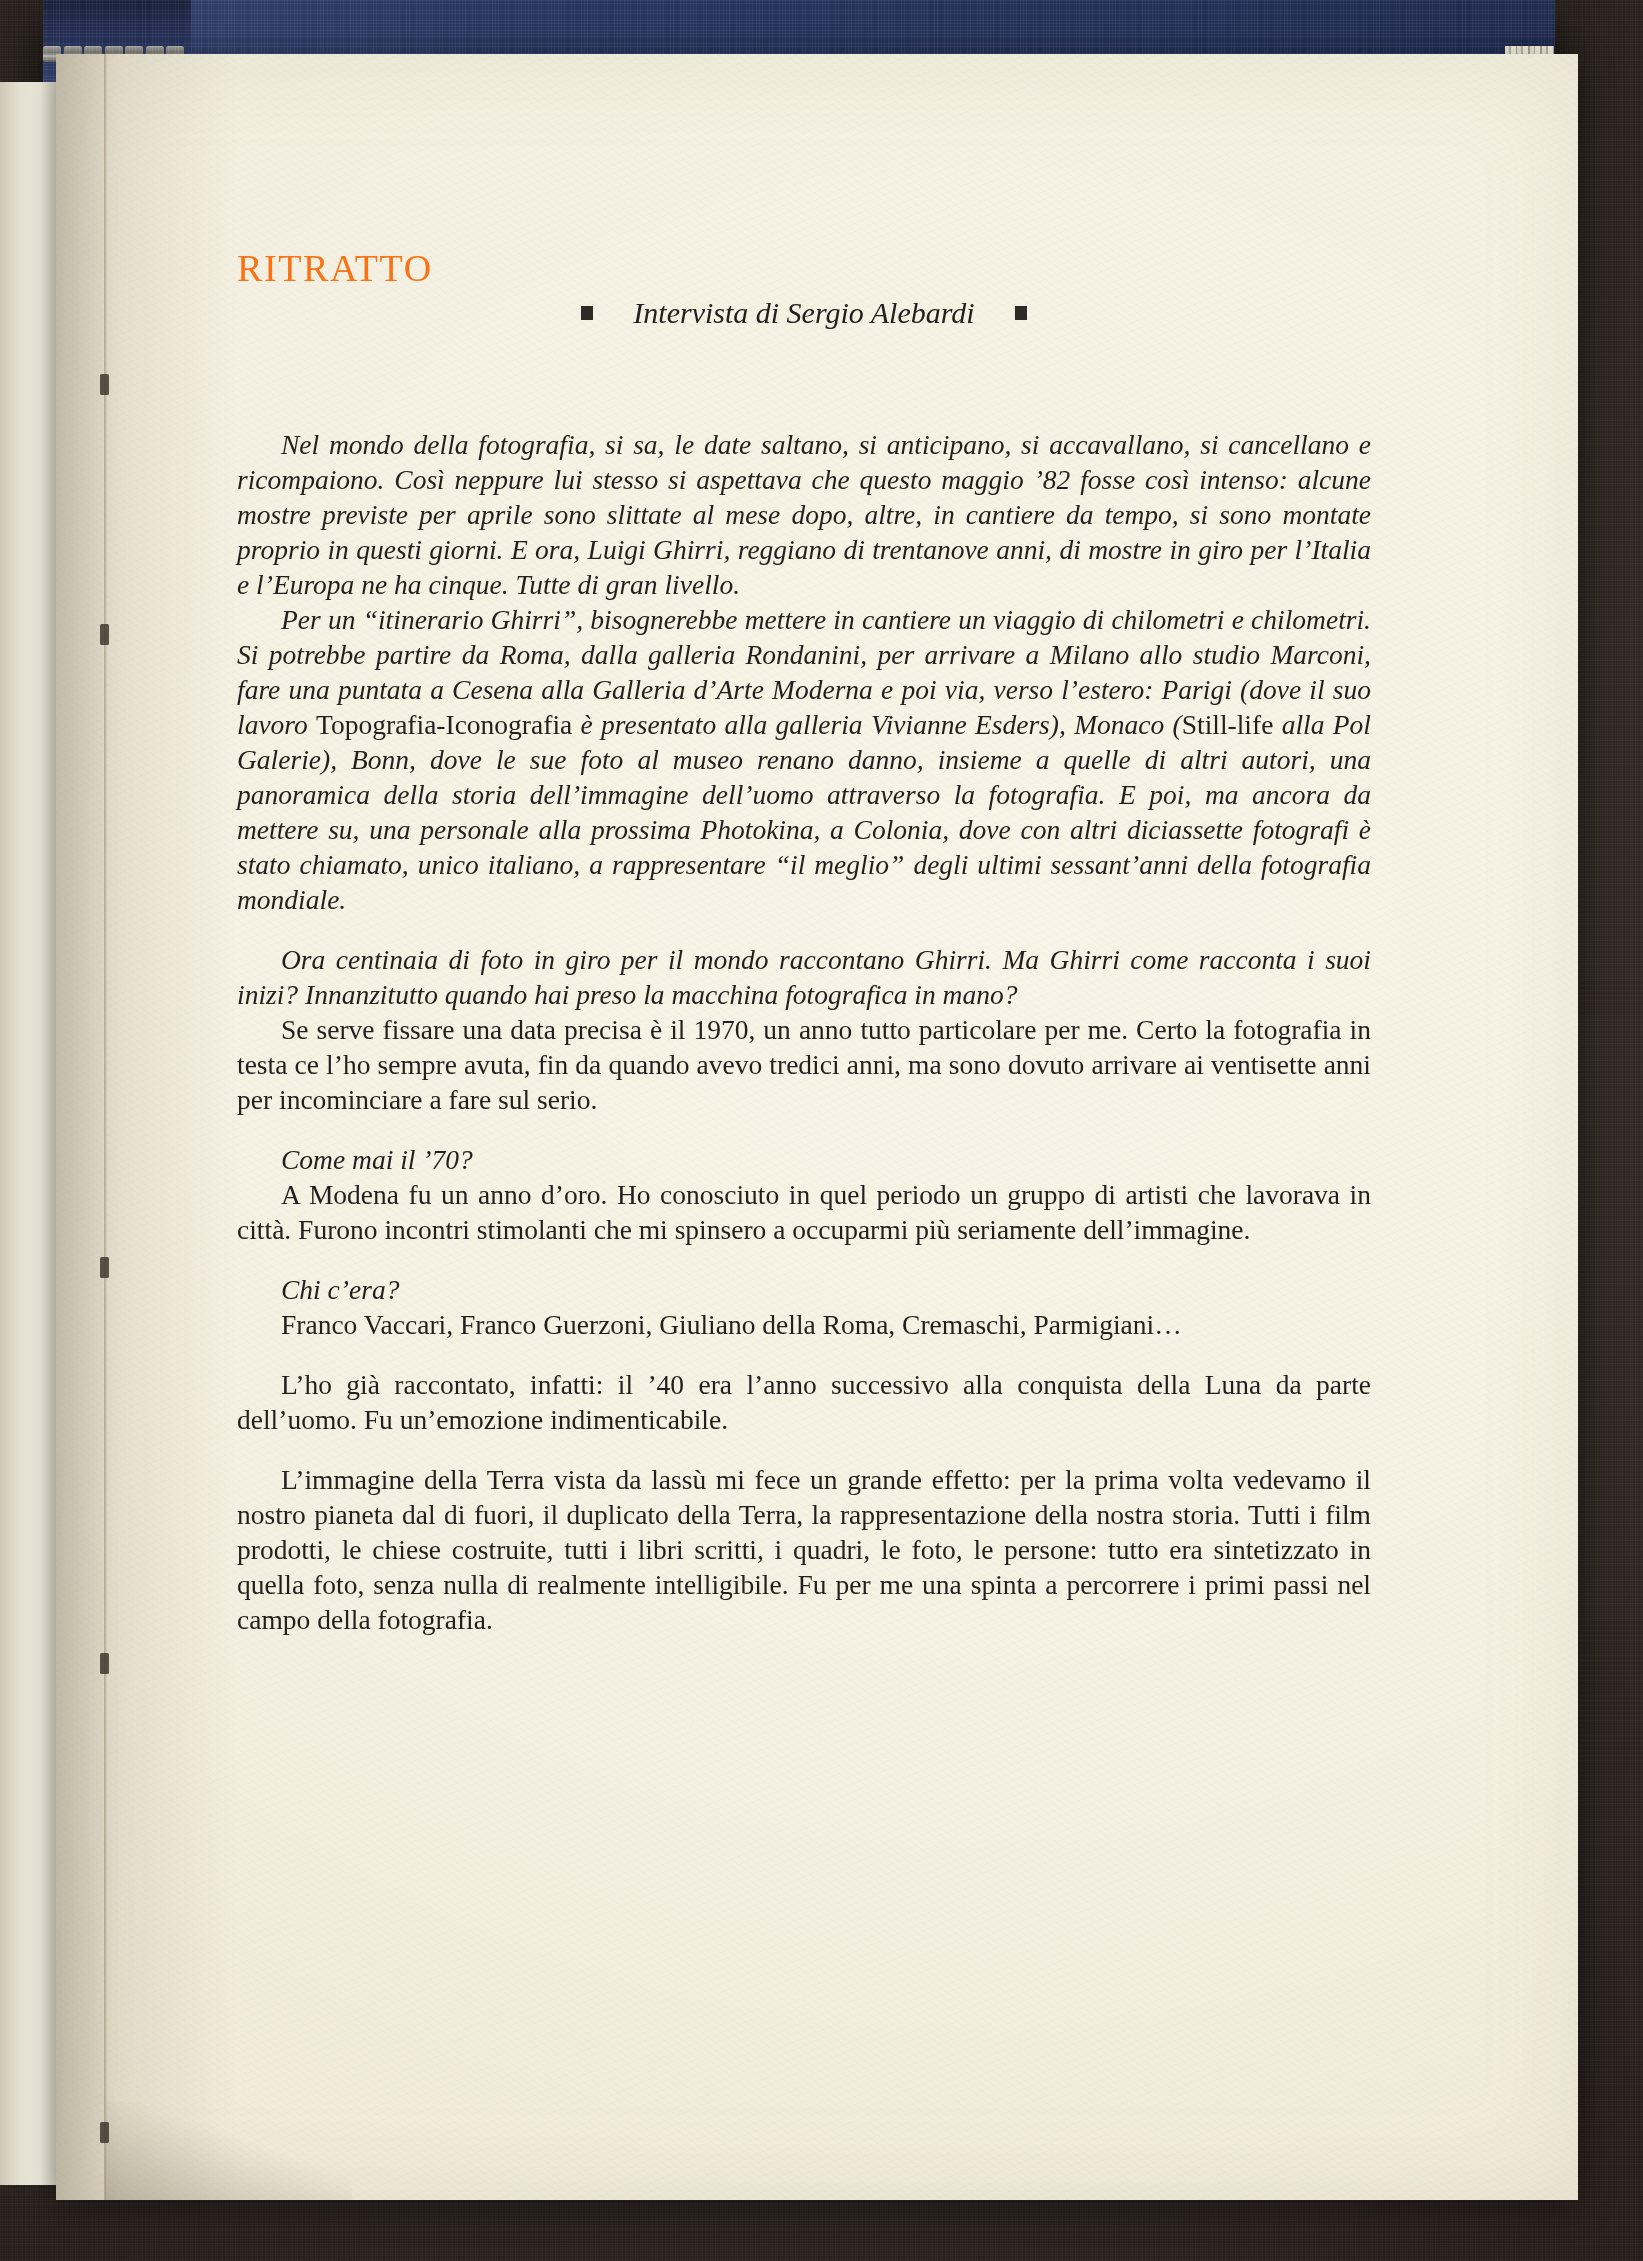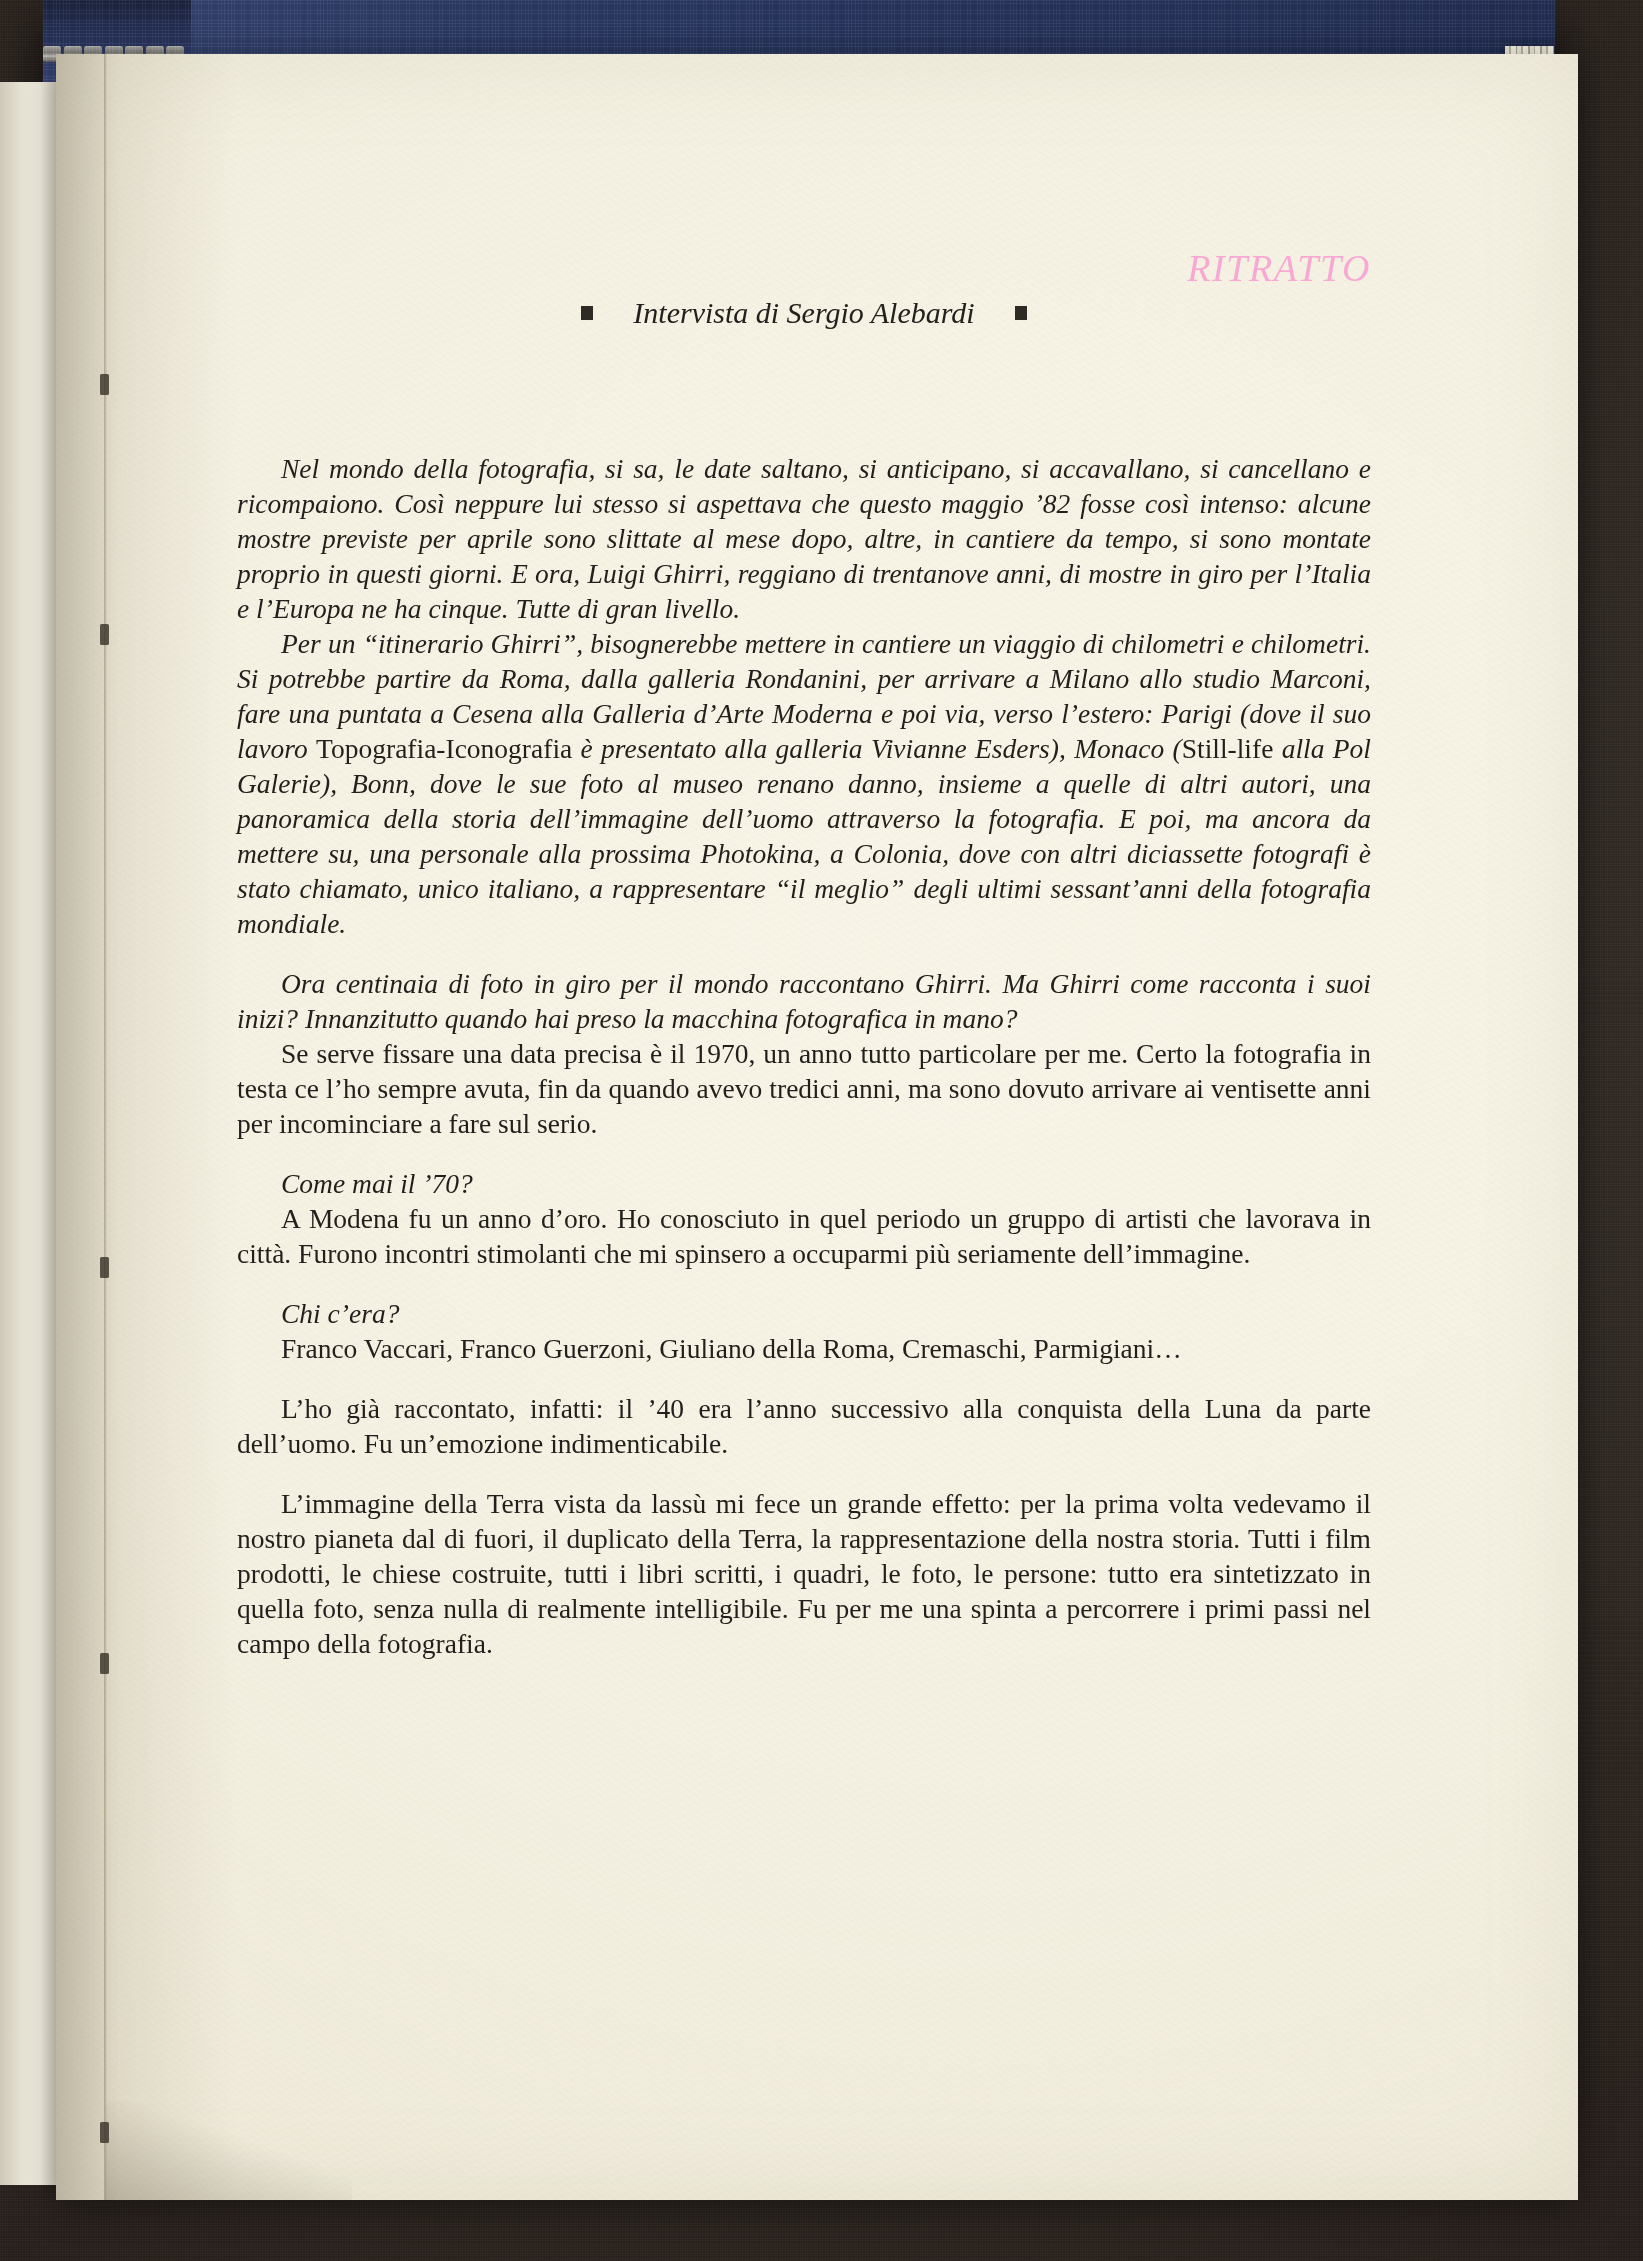--- a/index.html
+++ b/index.html
@@ -165,28 +165,27 @@
   
   .textblock {
     position: absolute;
     left: 237px;
     top: 247px;
     width: 1134px;
     color: #23211e;
   }
 
   .headline {
-    text-align: right;
+    text-align: left;
     font-size: 38px;
     letter-spacing: 1.6px;
     line-height: 1.12;
     margin: 0 0 5px 0;
     font-weight: 400;
-    color: #f9a8d4;
-    font-style: italic;
+    color: #f97316;
   }
 
   .subhead {
     text-align: center;
     font-style: italic;
     font-size: 30px;
     line-height: 1.2;
     margin: 0;
     color: #23211e;
     display: flex;
@@ -197,21 +196,21 @@
   .bullet {
     display: inline-block;
     width: 12.3px;
     height: 14px;
     background: #2e2b27;
     flex: 0 0 auto;
   }
   .subhead-text { display: inline-block; }
 
   .body {
-    margin-top: 120px;
+    margin-top: 96px;
     font-size: 27.5px;
     line-height: 35px;
     text-align: justify;
     text-justify: inter-word;
     hyphens: manual;
     color: #221f1c;
   }
 
   .para {
     margin: 0;

